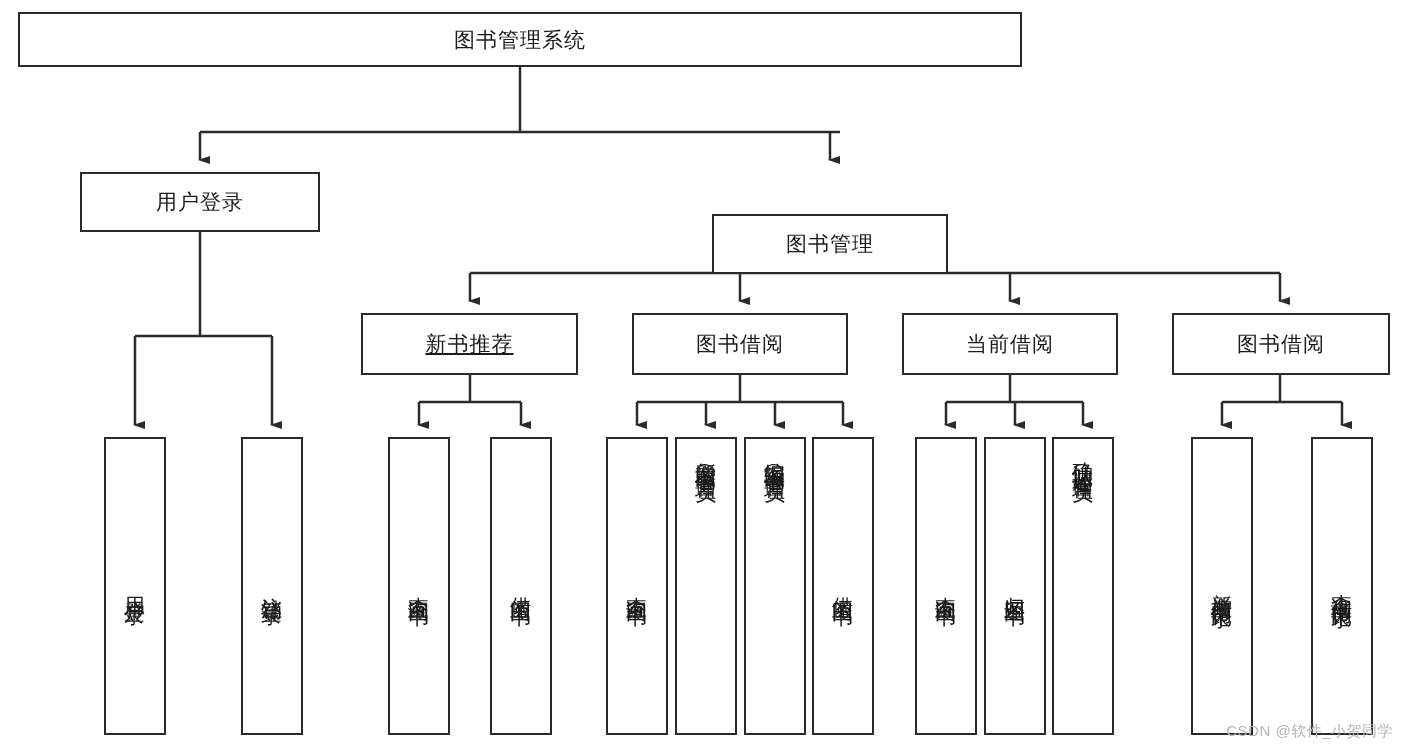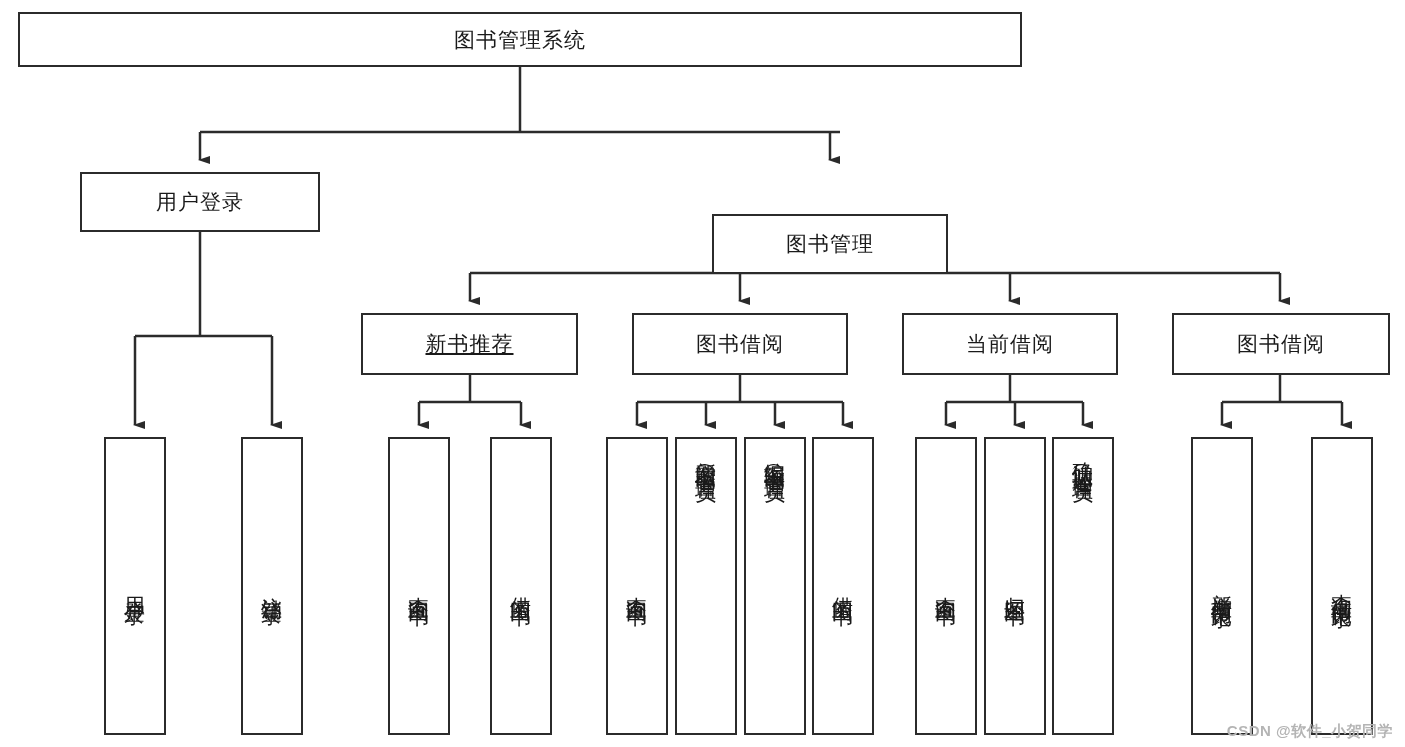--- a/index.html
+++ b/index.html
@@ -61,21 +61,20 @@
     padding-top: 0;
   }
   .watermark {
     position: absolute;
     right: 12px;
     bottom: 6px;
     font-size: 15px;
     color: #b4b4b4;
     white-space: nowrap;
     letter-spacing: 0.5px;
-    font-weight: bold;
   }
 </style>
 </head>
 <body>
 
 <div id="diagram-root">
 
   <svg class="edges" viewBox="0 0 1405 747" xmlns="http://www.w3.org/2000/svg">
     <defs>
       <marker id="arrow" markerWidth="10" markerHeight="12" refX="4" refY="10" orient="auto" markerUnits="userSpaceOnUse">

